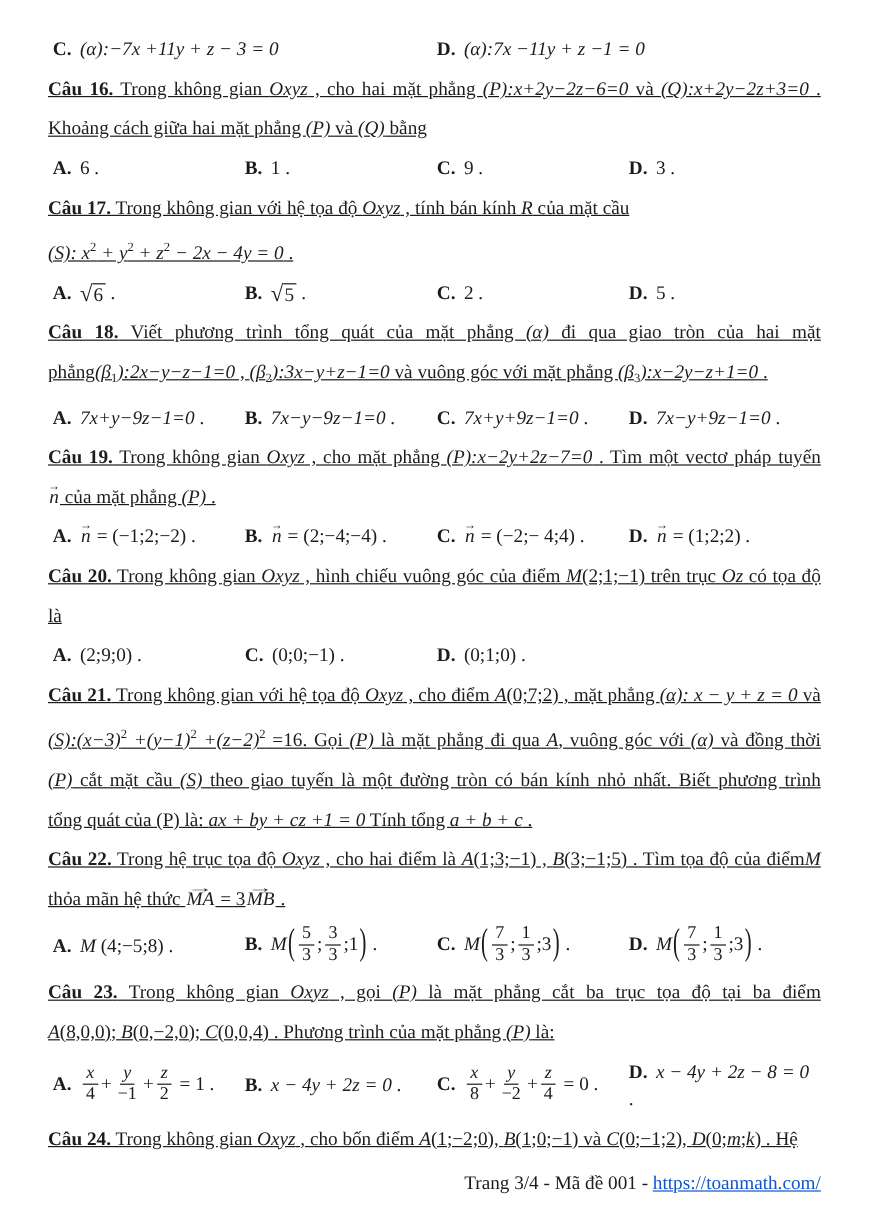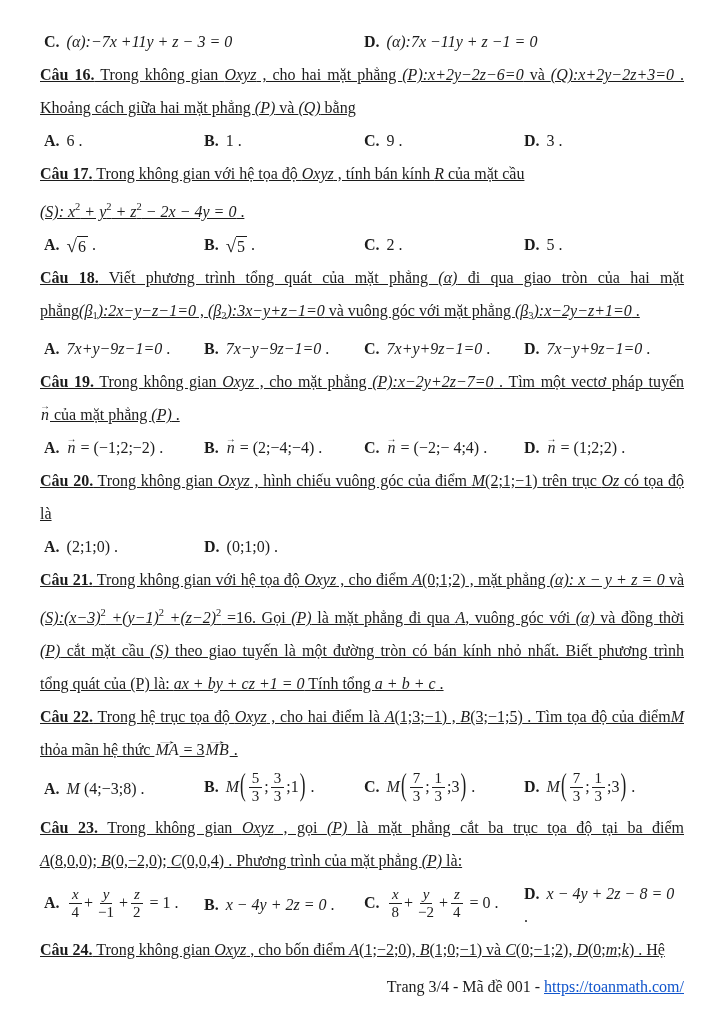--- a/index.html
+++ b/index.html
@@ -84,35 +84,36 @@
         <div class="choice"><span class="lbl">A.</span><span class="vec"><span class="arr">→</span><span class="vbody">n</span></span><span class="txt"> = (−1;2;−2) .</span></div>
         <div class="choice"><span class="lbl">B.</span><span class="vec"><span class="arr">→</span><span class="vbody">n</span></span><span class="txt"> = (2;−4;−4) .</span></div>
         <div class="choice"><span class="lbl">C.</span><span class="vec"><span class="arr">→</span><span class="vbody">n</span></span><span class="txt"> = (−2;− 4;4) .</span></div>
         <div class="choice"><span class="lbl">D.</span><span class="vec"><span class="arr">→</span><span class="vbody">n</span></span><span class="txt"> = (1;2;2) .</span></div>
       </div>
       <div class="para">
         <div class="line j"><span class="qnum">Câu 20.</span><span class="txt"> Trong không gian </span><span class="m">Oxyz</span><span class="txt"> , hình chiếu vuông góc của điểm </span><span class="m">M</span><span class="txt">(2;1;−1)</span><span class="txt">  trên trục </span><span class="m">Oz</span><span class="txt">  có tọa độ</span></div>
         <div class="line"><span class="txt">là</span></div>
       </div>
       <div class="choices">
-        <div class="choice"><span class="lbl">A.</span><span class="txt">(2;1;0) .</span></div>
+        <div class="choice"><span class="lbl">A.</span><span class="txt">(2;9;0) .</span></div>
+        <div class="choice"><span class="lbl">C.</span><span class="txt">(0;0;−1) .</span></div>
         <div class="choice"><span class="lbl">D.</span><span class="txt">(0;1;0) .</span></div>
       </div>
       <div class="para">
-        <div class="line j"><span class="qnum">Câu 21.</span><span class="txt"> Trong không gian với hệ tọa độ </span><span class="m">Oxyz</span><span class="txt"> , cho điểm </span><span class="m">A</span><span class="txt">(0;1;2)</span><span class="txt"> , mặt phẳng </span><span class="m">(α): x − y + z = 0</span><span class="txt">  và</span></div>
+        <div class="line j"><span class="qnum">Câu 21.</span><span class="txt"> Trong không gian với hệ tọa độ </span><span class="m">Oxyz</span><span class="txt"> , cho điểm </span><span class="m">A</span><span class="txt">(0;7;2)</span><span class="txt"> , mặt phẳng </span><span class="m">(α): x − y + z = 0</span><span class="txt">  và</span></div>
         <div class="line j"><span class="m">(S):(x−3)</span><span class="sup">2</span><span class="m"> +(y−1)</span><span class="sup">2</span><span class="m"> +(z−2)</span><span class="sup">2</span><span class="txt"> =16. Gọi </span><span class="m">(P)</span><span class="txt"> là mặt phẳng đi qua </span><span class="m">A</span><span class="txt">, vuông góc với </span><span class="m">(α)</span><span class="txt"> và đồng thời</span></div>
         <div class="line j"><span class="m">(P)</span><span class="txt">  cắt mặt cầu </span><span class="m">(S)</span><span class="txt">  theo giao tuyến là một đường tròn có bán kính nhỏ nhất. Biết phương trình</span></div>
         <div class="line"><span class="txt">tổng quát của (P) là: </span><span class="m">ax + by + cz +1 = 0</span><span class="txt"> Tính tổng </span><span class="m">a + b + c</span><span class="txt"> .</span></div>
       </div>
       <div class="para">
         <div class="line j"><span class="qnum">Câu 22.</span><span class="txt"> Trong hệ trục tọa độ </span><span class="m">Oxyz</span><span class="txt"> , cho hai điểm là </span><span class="m">A</span><span class="txt">(1;3;−1)</span><span class="txt"> , </span><span class="m">B</span><span class="txt">(3;−1;5)</span><span class="txt"> . Tìm tọa độ của điểm</span><span class="m">M</span></div>
         <div class="line"><span class="txt">thỏa mãn hệ thức  </span><span class="vec wide"><span class="arr">→</span><span class="vbody">MA</span></span><span class="txt"> = 3</span><span class="vec wide"><span class="arr">→</span><span class="vbody">MB</span></span><span class="txt"> .</span></div>
       </div>
       <div class="choices">
-        <div class="choice"><span class="lbl">A.</span><span class="m">M</span><span class="txt"> (4;−3;8) .</span></div>
+        <div class="choice"><span class="lbl">A.</span><span class="m">M</span><span class="txt"> (4;−5;8) .</span></div>
         <div class="choice"><span class="lbl">B.</span><span class="m">M</span><span class="bp">(</span><span class="frac">
             <span class="num">5</span>
             <span class="den">3</span>
           </span><span class="txt">;</span><span class="frac">
             <span class="num">3</span>
             <span class="den">3</span>
           </span><span class="txt">;1</span><span class="bp">)</span><span class="txt"> .</span></div>
         <div class="choice"><span class="lbl">C.</span><span class="m">M</span><span class="bp">(</span><span class="frac">
             <span class="num">7</span>
             <span class="den">3</span>

